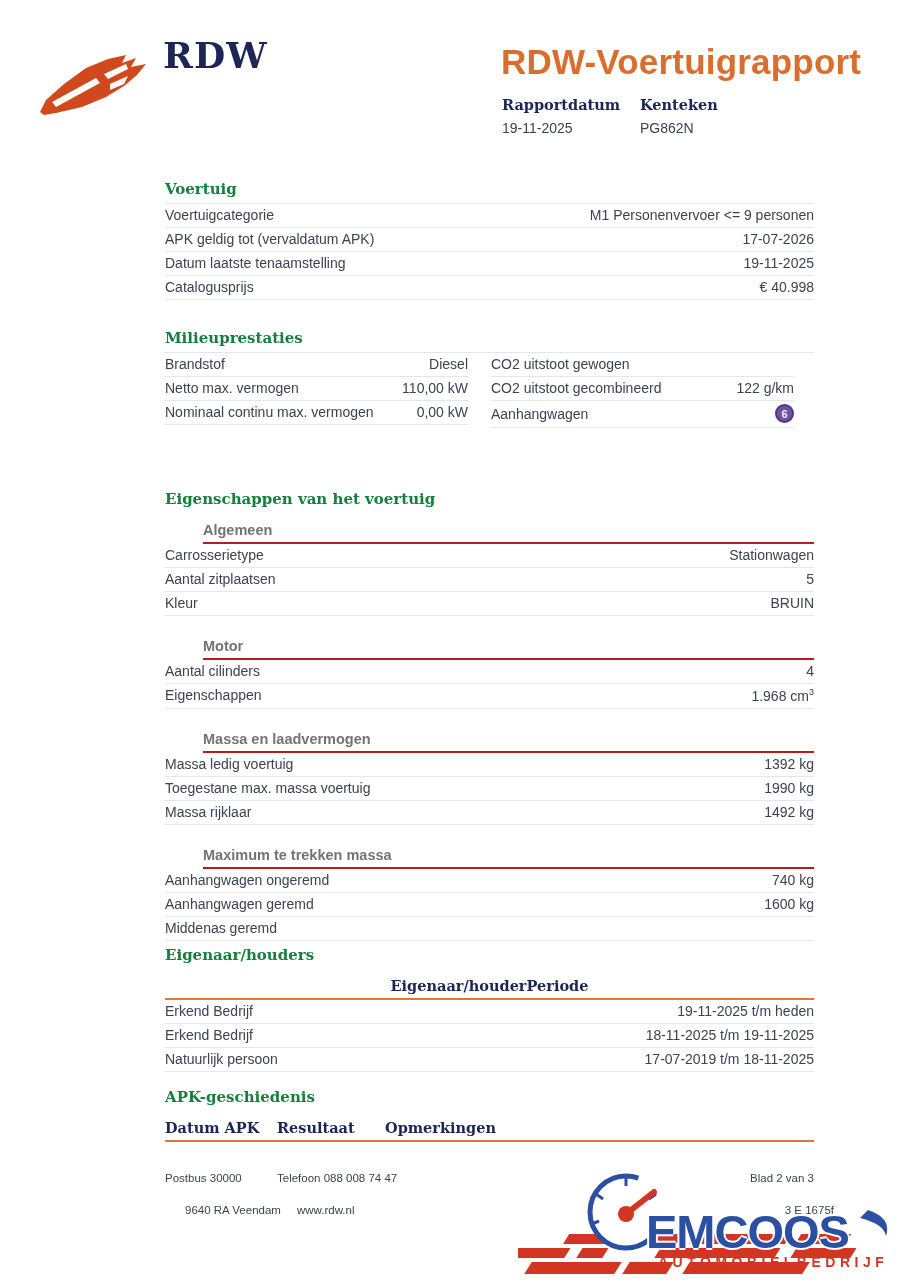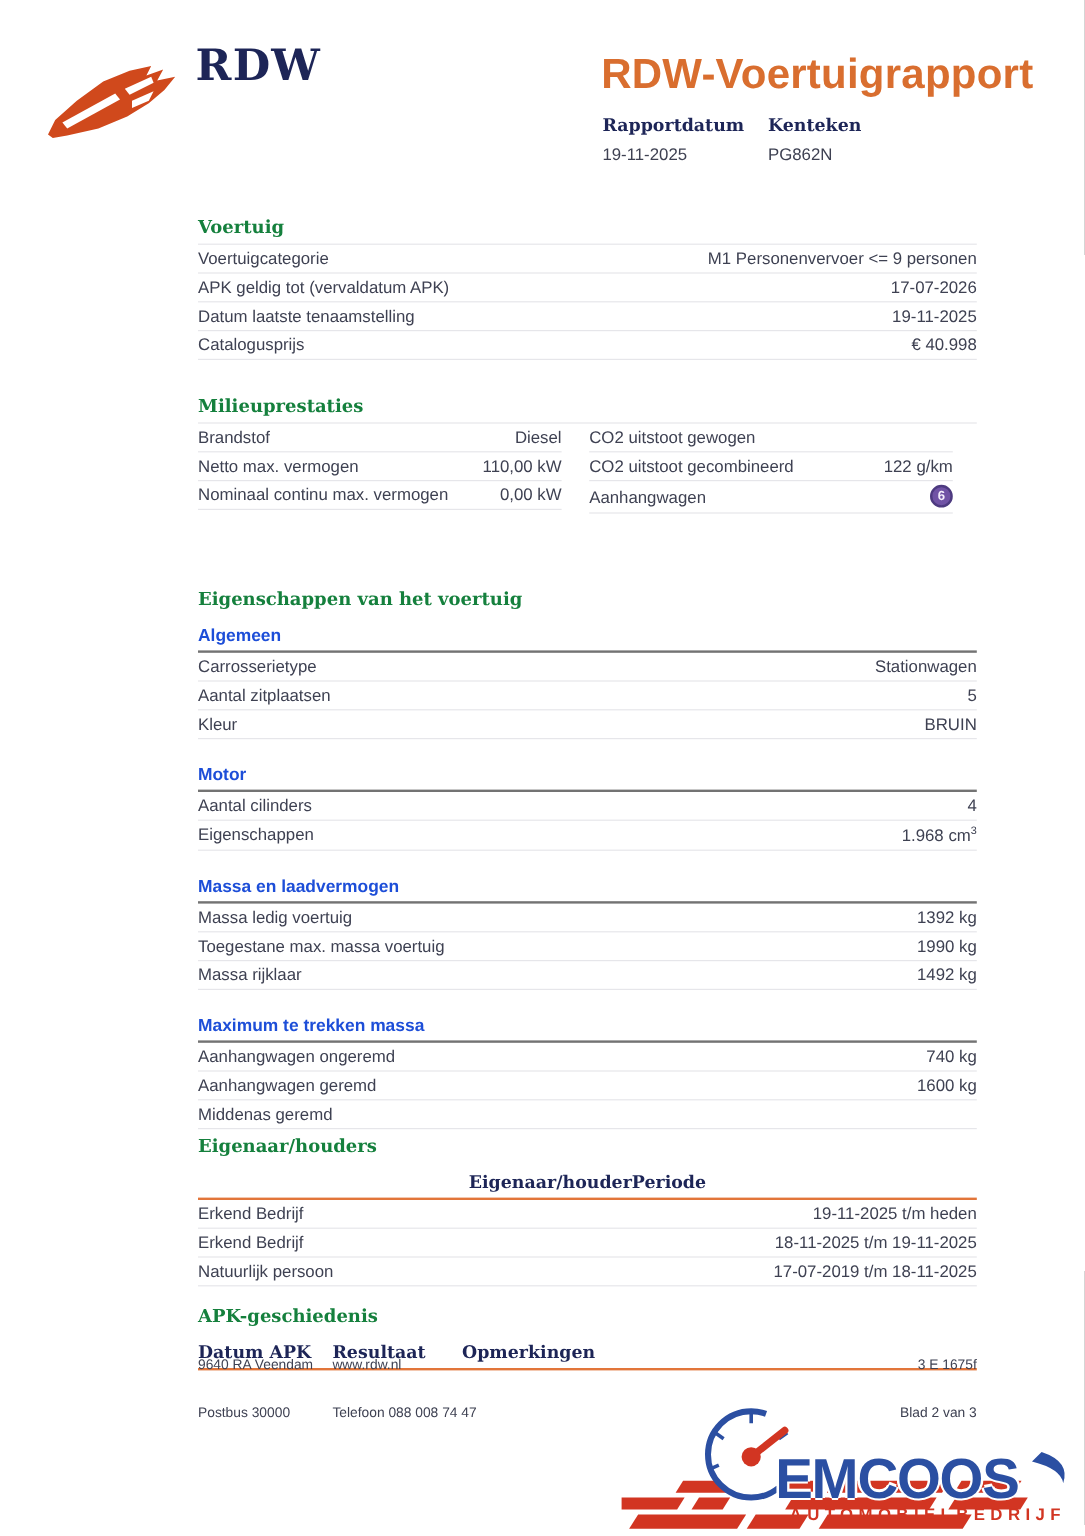--- a/index.html
+++ b/index.html
@@ -37,22 +37,22 @@
   }
   .sec-heading.lined { border-bottom:1px solid #e6e6ea; }
   .row {
     display:flex; justify-content:space-between; align-items:center;
     padding:3px 0 4px 0; border-bottom:1px solid #e6e6ea;
     font-size:14px; min-height:21px;
   }
   .row .lbl { color:#3e4152; }
   .row .val { color:#3e4152; text-align:right; white-space:nowrap; }
   .sub-title {
-    font-weight:bold; font-size:14.5px; color:#1d4ed8;
-    padding-bottom:4px; border-bottom:2px solid #737373; margin-top:22px;
+    font-weight:bold; font-size:14.5px; color:#737373;
+    padding-bottom:4px; border-bottom:2px solid #b91c1c; margin-top:22px;margin-left:38px;
   }
   .sub-title.first { margin-top:9px; }
   sup { font-size:9px; }
 
   
   .milieu-cols { display:flex; gap:23px; }
   .milieu-col { width:303px; }
   .badge {
     display:inline-flex; width:19px; height:19px; border-radius:50%;
     background:#7053a5; border:2px solid #4d3a80; color:#f3eefc;
@@ -72,21 +72,21 @@
 
   
   .footer-line {
     position:absolute; left:165px; width:649px; display:flex;
     font-size:11.5px; color:#3e4152;
   }
   .footer-line .f1 { width:112px; }
   .footer-line .f2 { flex:1; }
   .footer-line .f3 { text-align:right; }
   #footer-row-1 { top:1172px; }
-  #footer-row-2 { top:1132px; }
+  #footer-row-2 { top:1204px;margin-left:20px; }
 
   
   .stamp { position:absolute; left:518px; top:1172px; width:386px; height:108px; }
   .stamp svg { position:absolute; left:0; top:0; }
   .stamp-name {
     position:absolute; left:128px; top:36px;
     font-size:47px; font-weight:bold; color:#2b4fa2; letter-spacing:-1px;
     font-family:"Liberation Sans", sans-serif; line-height:1;
     text-shadow:-2px 0 #fff, 2px 0 #fff, 0 -2px #fff, 0 2px #fff;
   }

